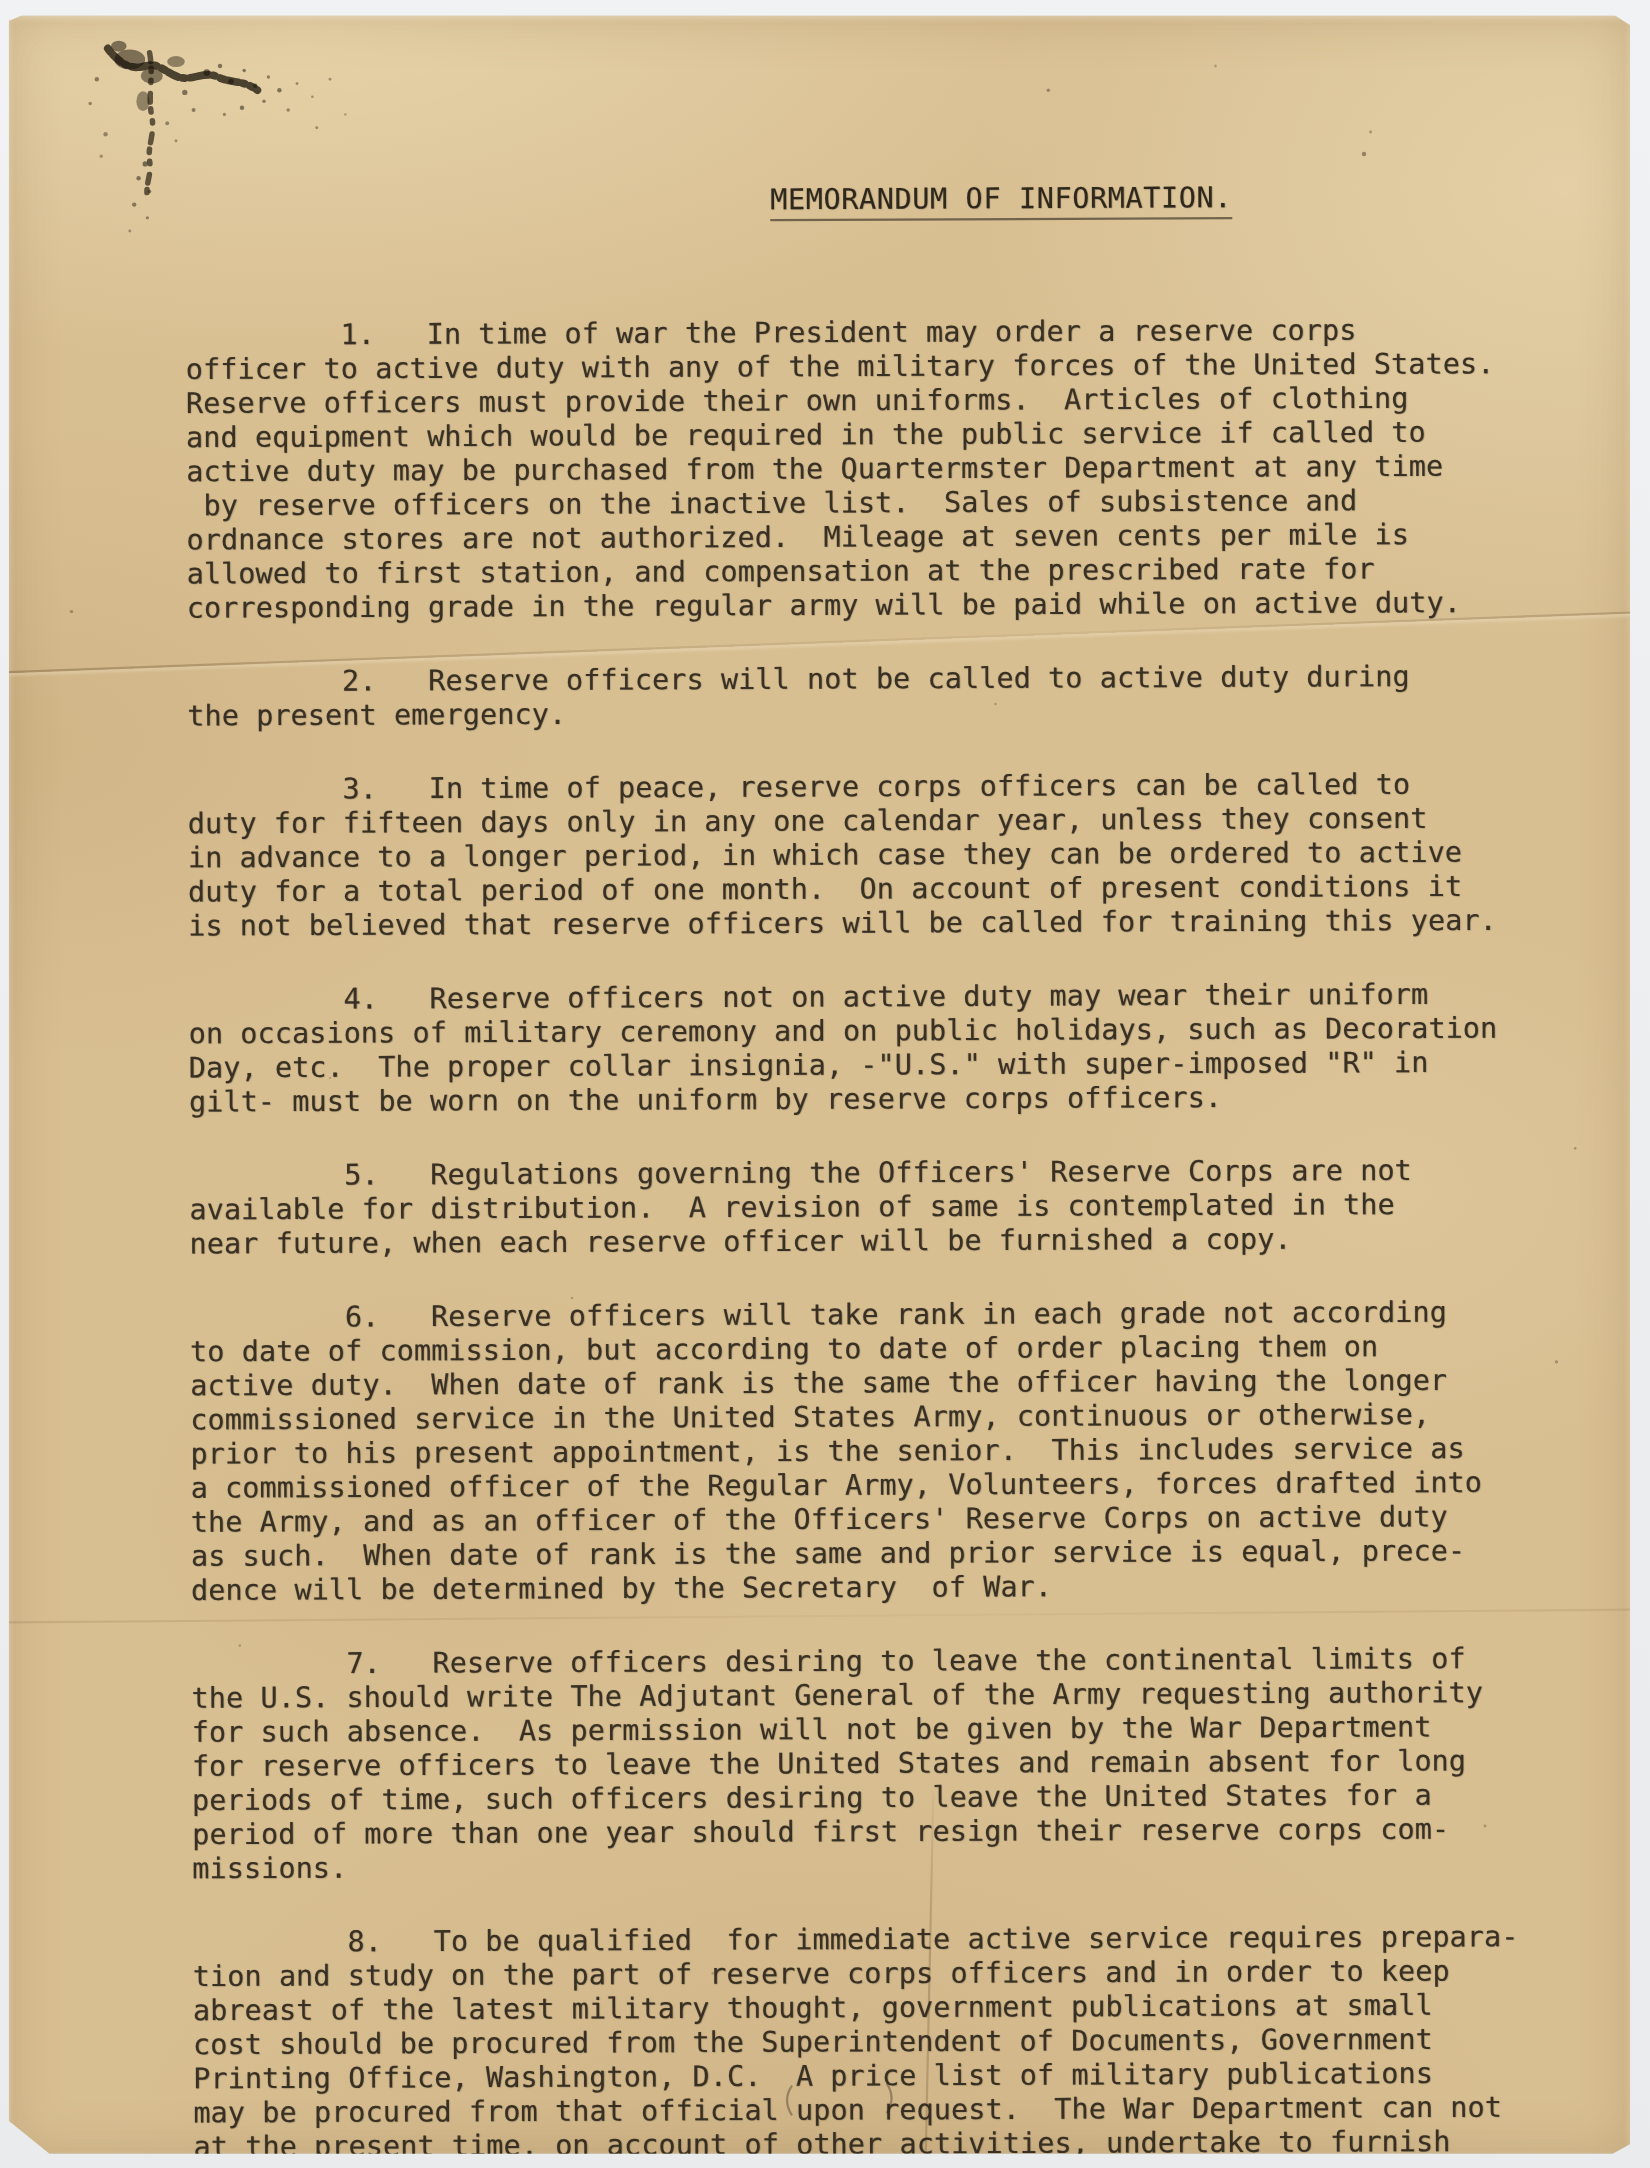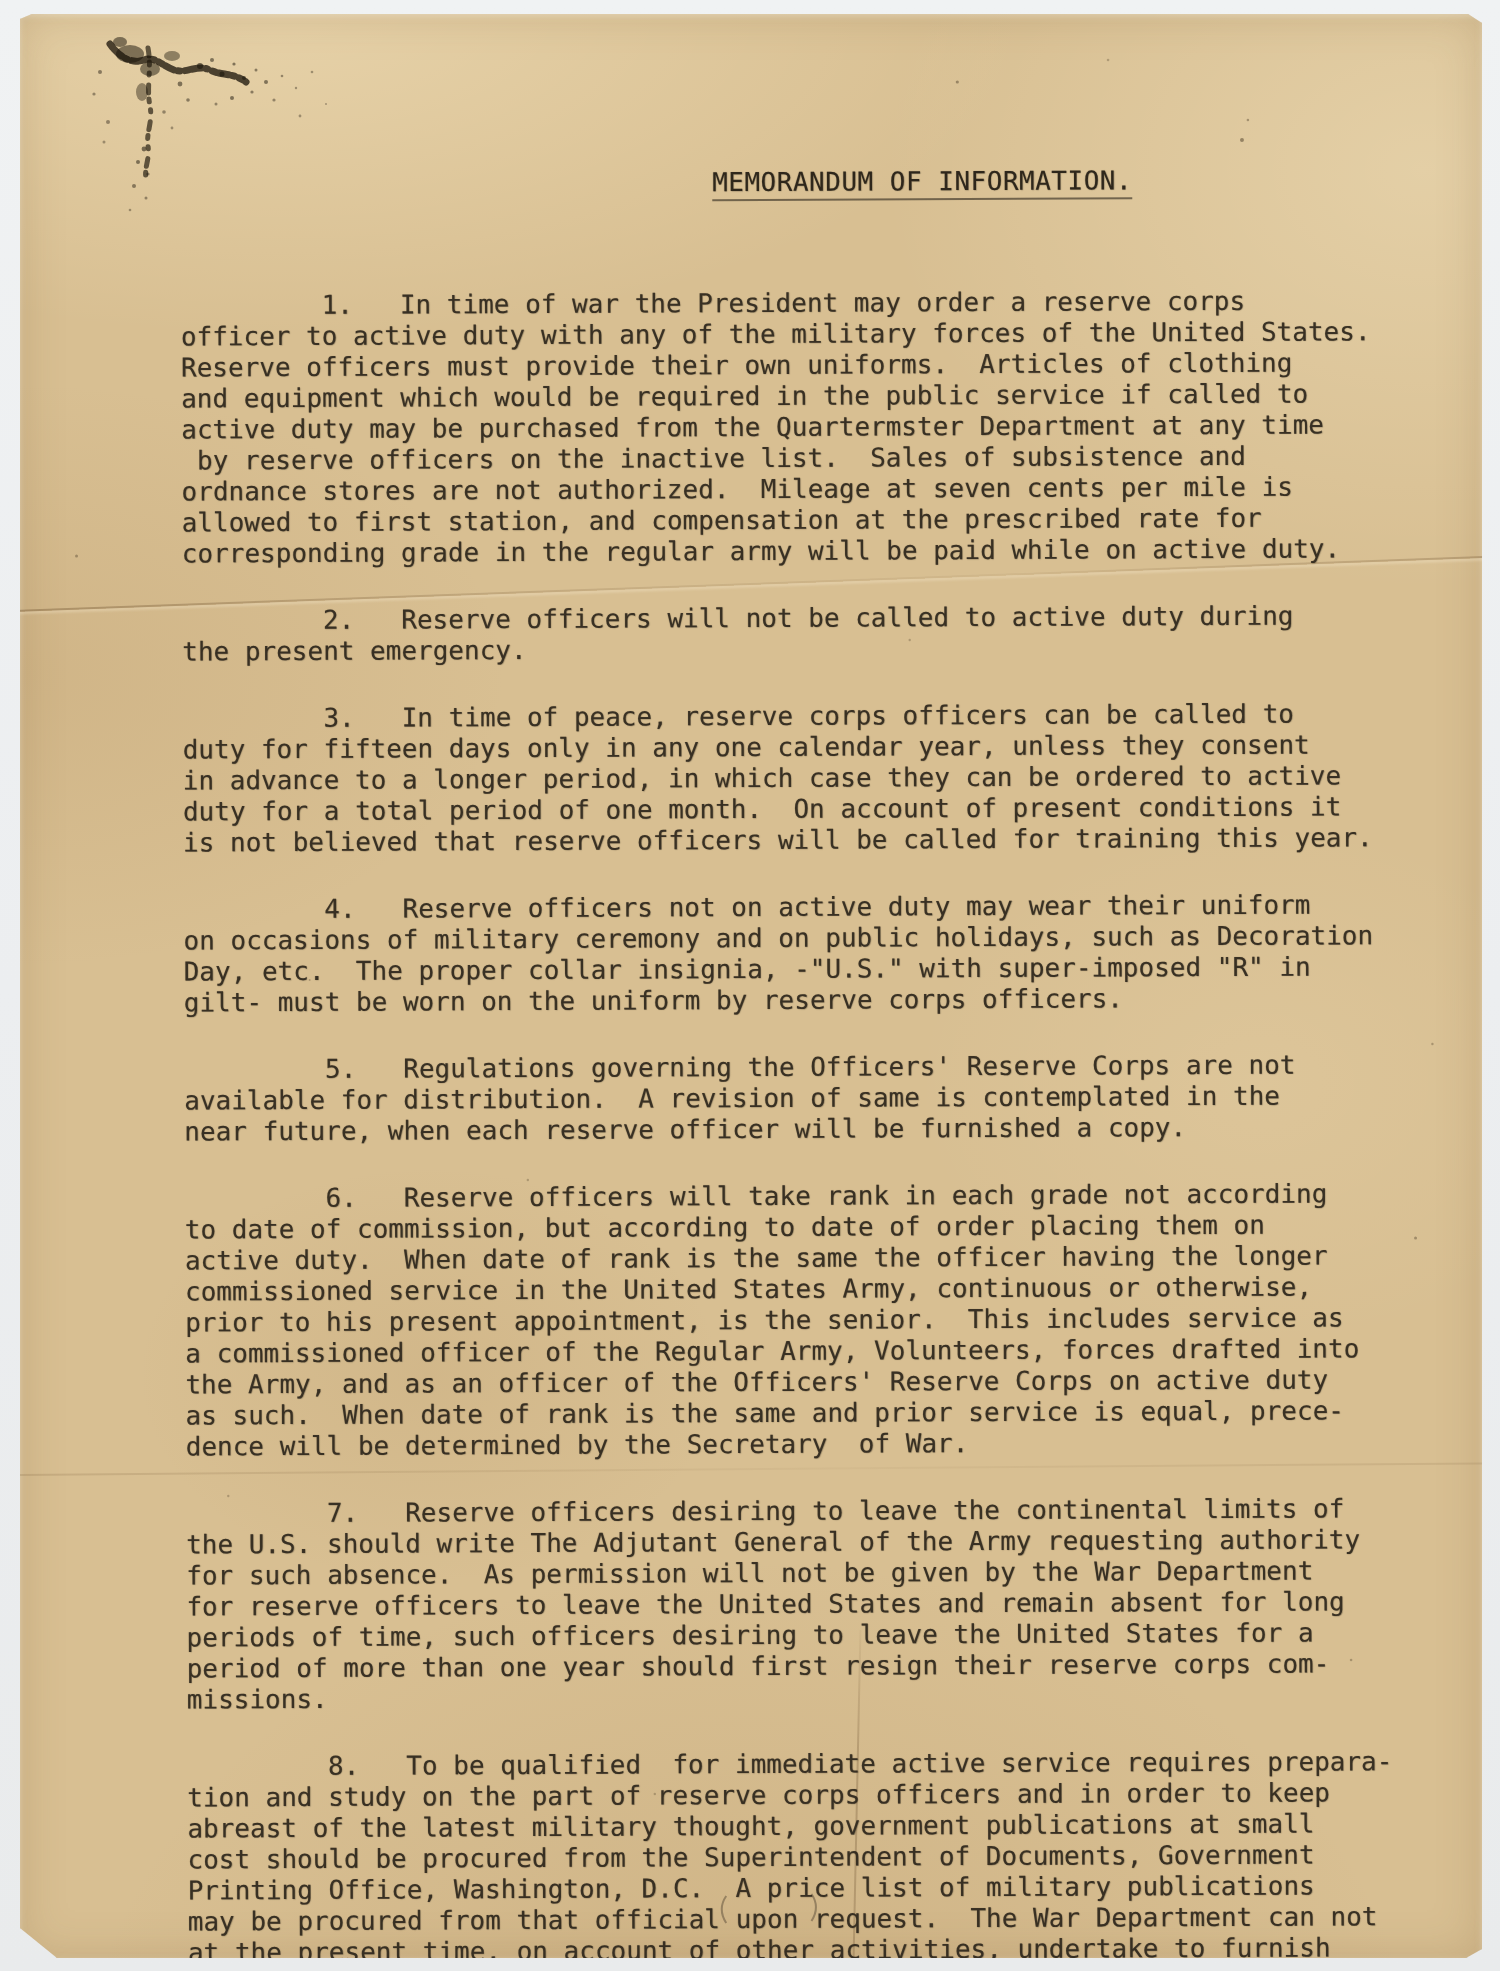--- a/index.html
+++ b/index.html
@@ -22,21 +22,20 @@
       radial-gradient(900px 700px at 96% 8%, rgba(255,244,212,.30), transparent 60%),
       radial-gradient(1100px 900px at 50% 108%, rgba(148,108,58,.16), transparent 62%),
       radial-gradient(700px 420px at 0% 34%, rgba(160,120,70,.14), transparent 70%),
       radial-gradient(500px 380px at 85% 55%, rgba(255,240,205,.12), transparent 70%),
       radial-gradient(420px 300px at 28% 70%, rgba(150,112,62,.10), transparent 70%);
     box-shadow:
       inset 0 0 46px rgba(120,88,45,.22),
       inset 0 2px 6px rgba(255,250,235,.5),
       0 1px 4px rgba(60,55,45,.35);
     clip-path:polygon(0 5px,12px 0,calc(100% - 14px) 0,100% 9px,100% calc(100% - 9px),calc(100% - 16px) 100%,37px 100%,0 calc(100% - 30px));
-    margin-left:12px;
   }
   .content{
     position:absolute;inset:0;
     padding:122px 0 0 162px;
     font-size:26px;line-height:31px;
     color:rgba(44,37,27,.88);
     text-shadow:0.6px 0.4px 0.9px rgba(44,37,27,.34), -0.3px 0 0.7px rgba(60,50,38,.22);
     white-space:pre;
     transform:rotate(-0.25deg);
     transform-origin:50% 30%;

